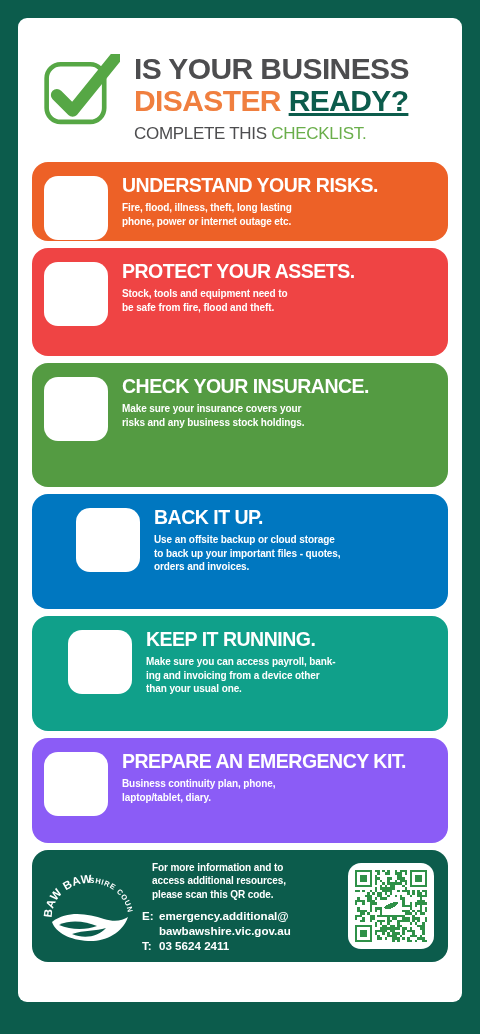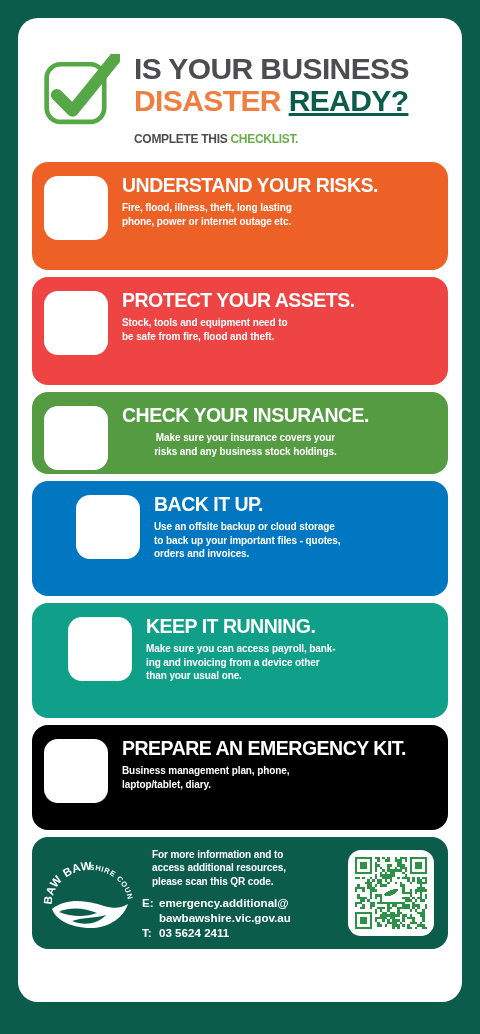--- a/index.html
+++ b/index.html
@@ -20,21 +20,21 @@
     width: 480px;
     height: 1034px;
     background: #0c5c4c;
     padding: 18px 18px 32px 18px;
   }
 
   .panel {
     width: 444px;
     height: 984px;
     background: #ffffff;
-    border-radius: 20px;
+    border-radius: 9px;
     padding: 14px 14px 12px 14px;
     display: flex;
     flex-direction: column;
   }
 
   
   .header {
     display: flex;
     align-items: flex-start;
     padding: 18px 4px 8px 10px;
@@ -67,23 +67,23 @@
     font-size: 30px;
     font-weight: bold;
     letter-spacing: -0.6px;
     line-height: 1.04;
     white-space: nowrap;
   }
   .t-disaster { color: #f07f3f; }
   .t-ready { color: #0c5c4c; text-decoration: underline; }
 
   .subtitle {
-    margin-top: 16px;
-    font-size: 12px;
-    font-weight: bold;
+    margin-top: 8px;
+    font-size: 17px;
+    font-weight: normal;
     letter-spacing: -0.3px;
     color: #4d4d4f;
     white-space: nowrap;
   }
   .sub-green { color: #6aae4a; }
 
   
   .cards {
     display: flex;
     flex-direction: column;
@@ -125,23 +125,23 @@
   .card-body {
     margin-top: 5px;
     font-size: 10px;
     font-weight: bold;
     line-height: 1.32;
     letter-spacing: -0.1px;
     white-space: pre-line;
   }
 
   
-  .card.h1 { height: 108px; }
+  .card.h1 { height: 79px; }
   .card.h2 { height: 108px; }
-  .card.h3 { height: 82px; text-align: center; }
+  .card.h3 { height: 124px; }
   .card.h4 { height: 115px; }
   .card.h5 { height: 115px; padding-left: 36px; }
   .card.h6 { height: 105px; }
 
   
   .footer {
     margin-top: 7px;
     border-radius: 16px;
     background: #0c5c4c;
     height: 112px;
@@ -262,25 +262,25 @@
       <div class="card h5" style="background: rgb(16, 160, 138);">
         <div class="checkbox"></div>
         <div class="card-text">
           <div class="card-title">KEEP IT RUNNING.</div>
           <div class="card-body">Make sure you can access payroll, bank-
 ing and invoicing from a device other
 than your usual one.</div>
         </div>
       </div>
 
-      <div class="card h6" style="background: #000000;">
+      <div class="card h6" style="background: #8b5cf6;">
         <div class="checkbox"></div>
         <div class="card-text">
           <div class="card-title">PREPARE AN EMERGENCY KIT.</div>
-          <div class="card-body">Business management plan, phone,
+          <div class="card-body">Business continuity plan, phone,
 laptop/tablet, diary.</div>
         </div>
       </div>
 
     </div>
 
     <div class="footer" style="background: rgb(12, 92, 76);">
 
       <div class="council-logo">
         <svg viewBox="0 0 96 84" width="96" height="84" aria-hidden="true">

